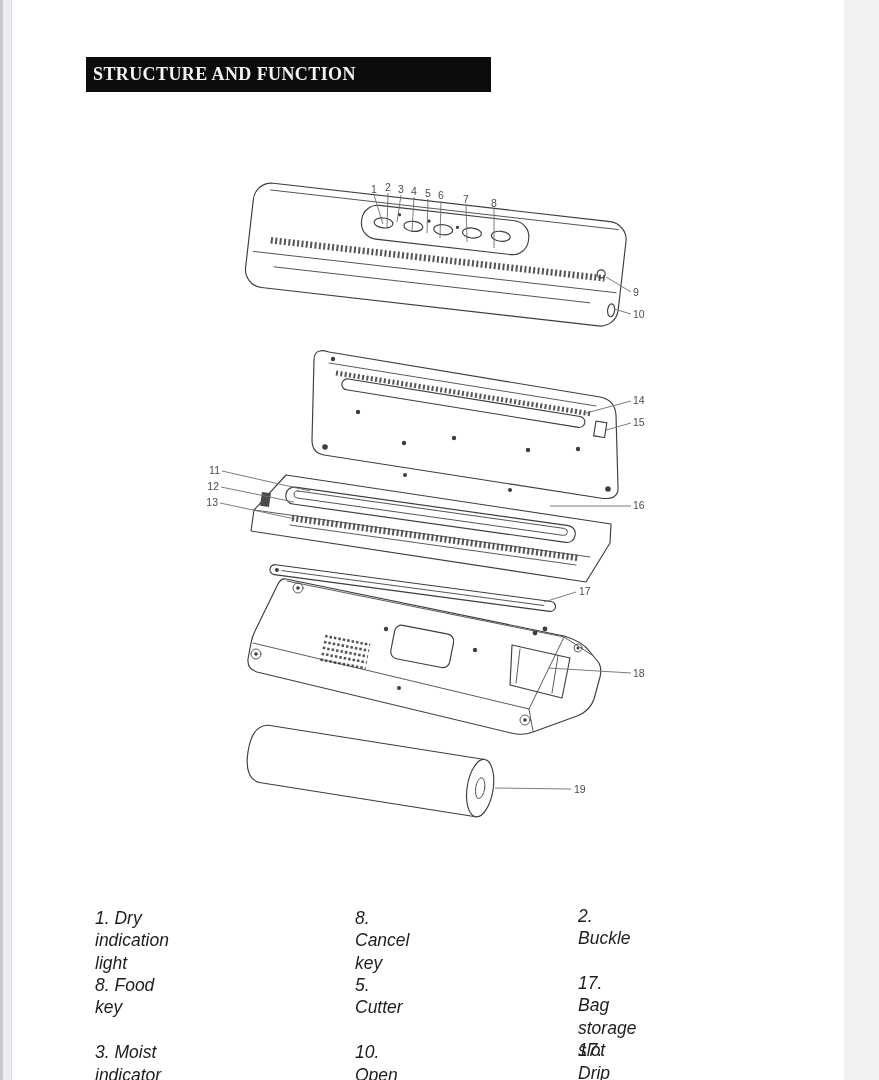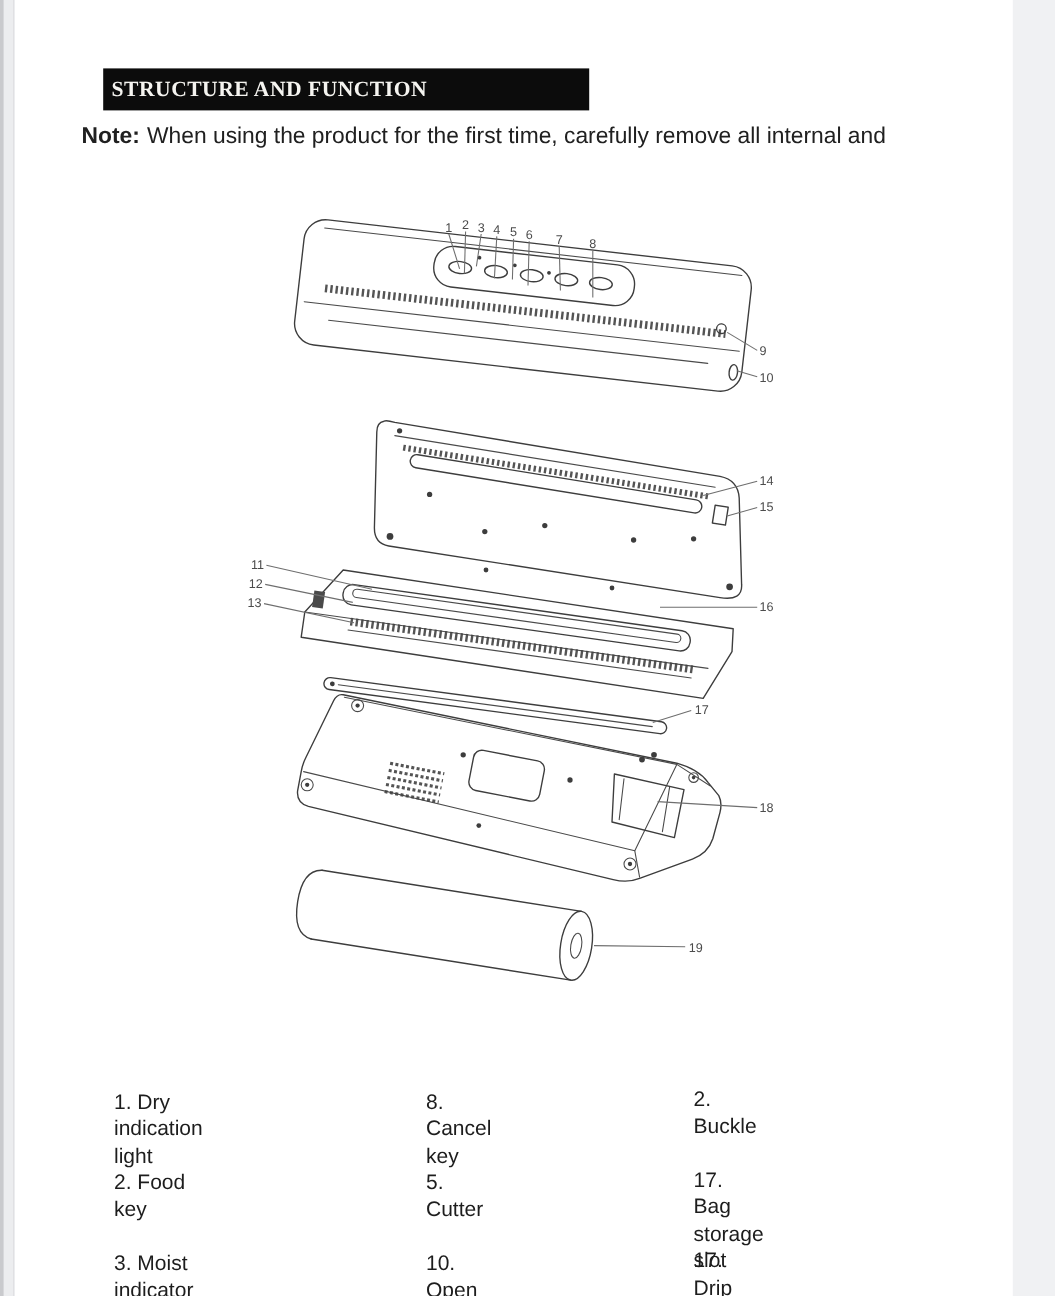--- a/index.html
+++ b/index.html
@@ -8,21 +8,21 @@
   .edge-left{position:absolute;left:0;top:0;width:12px;height:1080px;background:#ecedef;
              border-left:3px solid #c9cacd;border-right:1px solid #dcdde0;box-sizing:border-box;}
   .edge-right{position:absolute;left:844px;top:0;width:35px;height:1080px;background:#f0f1f3;}
   .title-bar{position:absolute;left:75px;top:57px;width:405px;height:35px;background:#0c0c0c;
              color:#f5f4f0;font-family:"Liberation Serif",serif;font-weight:700;font-size:18px;
              line-height:35px;padding-left:7px;letter-spacing:.4px;white-space:nowrap;box-sizing:border-box;margin-left:11px;}
   .note{position:absolute;left:68px;top:100px;width:700px;font-size:19px;line-height:28px;color:#202020;}
   .note-label{font-weight:700;margin-right:6px;}
   .parts{position:absolute;left:0;top:0;}
   .pcol{position:absolute;font-size:17.5px;line-height:22.4px;white-space:pre-wrap;color:#1d1d1d;}
-  .pcol div{height:22.4px;}
+  .pcol div{height:22.4px;font-style:italic;}
   #col1{left:95px;top:862px;}
   #col2{left:355px;top:862px;}
   #col3{left:578px;top:860px;}
   .diagram{position:absolute;left:190px;top:172px;width:480px;height:650px;}
   .ln{fill:none;stroke:#3d3d3d;stroke-width:1.15;stroke-linejoin:round;stroke-linecap:round;}
   .ln2{fill:none;stroke:#4a4a4a;stroke-width:.9;stroke-linejoin:round;stroke-linecap:round;}
   .ribbed{fill:none;stroke:#414141;stroke-width:6.5;stroke-dasharray:2 2.4;opacity:.9;}
   .ribbed-s{fill:none;stroke:#414141;stroke-width:5;stroke-dasharray:2 2.4;opacity:.9;}
   .leader{fill:none;stroke:#6e6e6e;stroke-width:.9;}
   .dot{fill:#3d3d3d;}
@@ -33,21 +33,20 @@
 
 <div class="page">
   <div class="edge-left"></div>
   <div class="edge-right"></div>
 
   <div class="title-bar">
     <span>STRUCTURE AND FUNCTION</span>
   </div>
 
   <div class="note">
-    <div><span class="note-label">Note:</span><span>When using the product for the first time, carefully remove all internal and</span></div>
   </div>
 
   <svg class="diagram" viewBox="0 0 480 650">
 
     <g transform="rotate(6.5 245 85)">
       <rect class="ln" x="58" y="30" width="375" height="105" rx="18"></rect>
       <path class="ln2" d="M64,100 L429,100"></path>
       <path class="ln2" d="M74,37 L424,37"></path>
       <path class="ribbed" d="M80,87 L416,87"></path>
       <path class="ln2" d="M86,113 L404,113"></path>
@@ -177,21 +176,21 @@
       <text class="co" x="443" y="337">16</text>
       <text class="co" x="389" y="423">17</text>
       <text class="co" x="443" y="505">18</text>
       <text class="co" x="384" y="621">19</text>
     </g>
   </svg>
 
   <div class="parts">
     <div class="pcol" id="col1">
       <div>1. Dry indication light</div>
-      <div>2. Food key</div>
+      <div>8. Food key</div>
       <div>3. Moist indicator  light</div>
       
       
       
       
     </div>
     <div class="pcol" id="col2">
       <div>8. Cancel key</div>
       <div>5. Cutter</div>
       <div>10. Open button</div>

